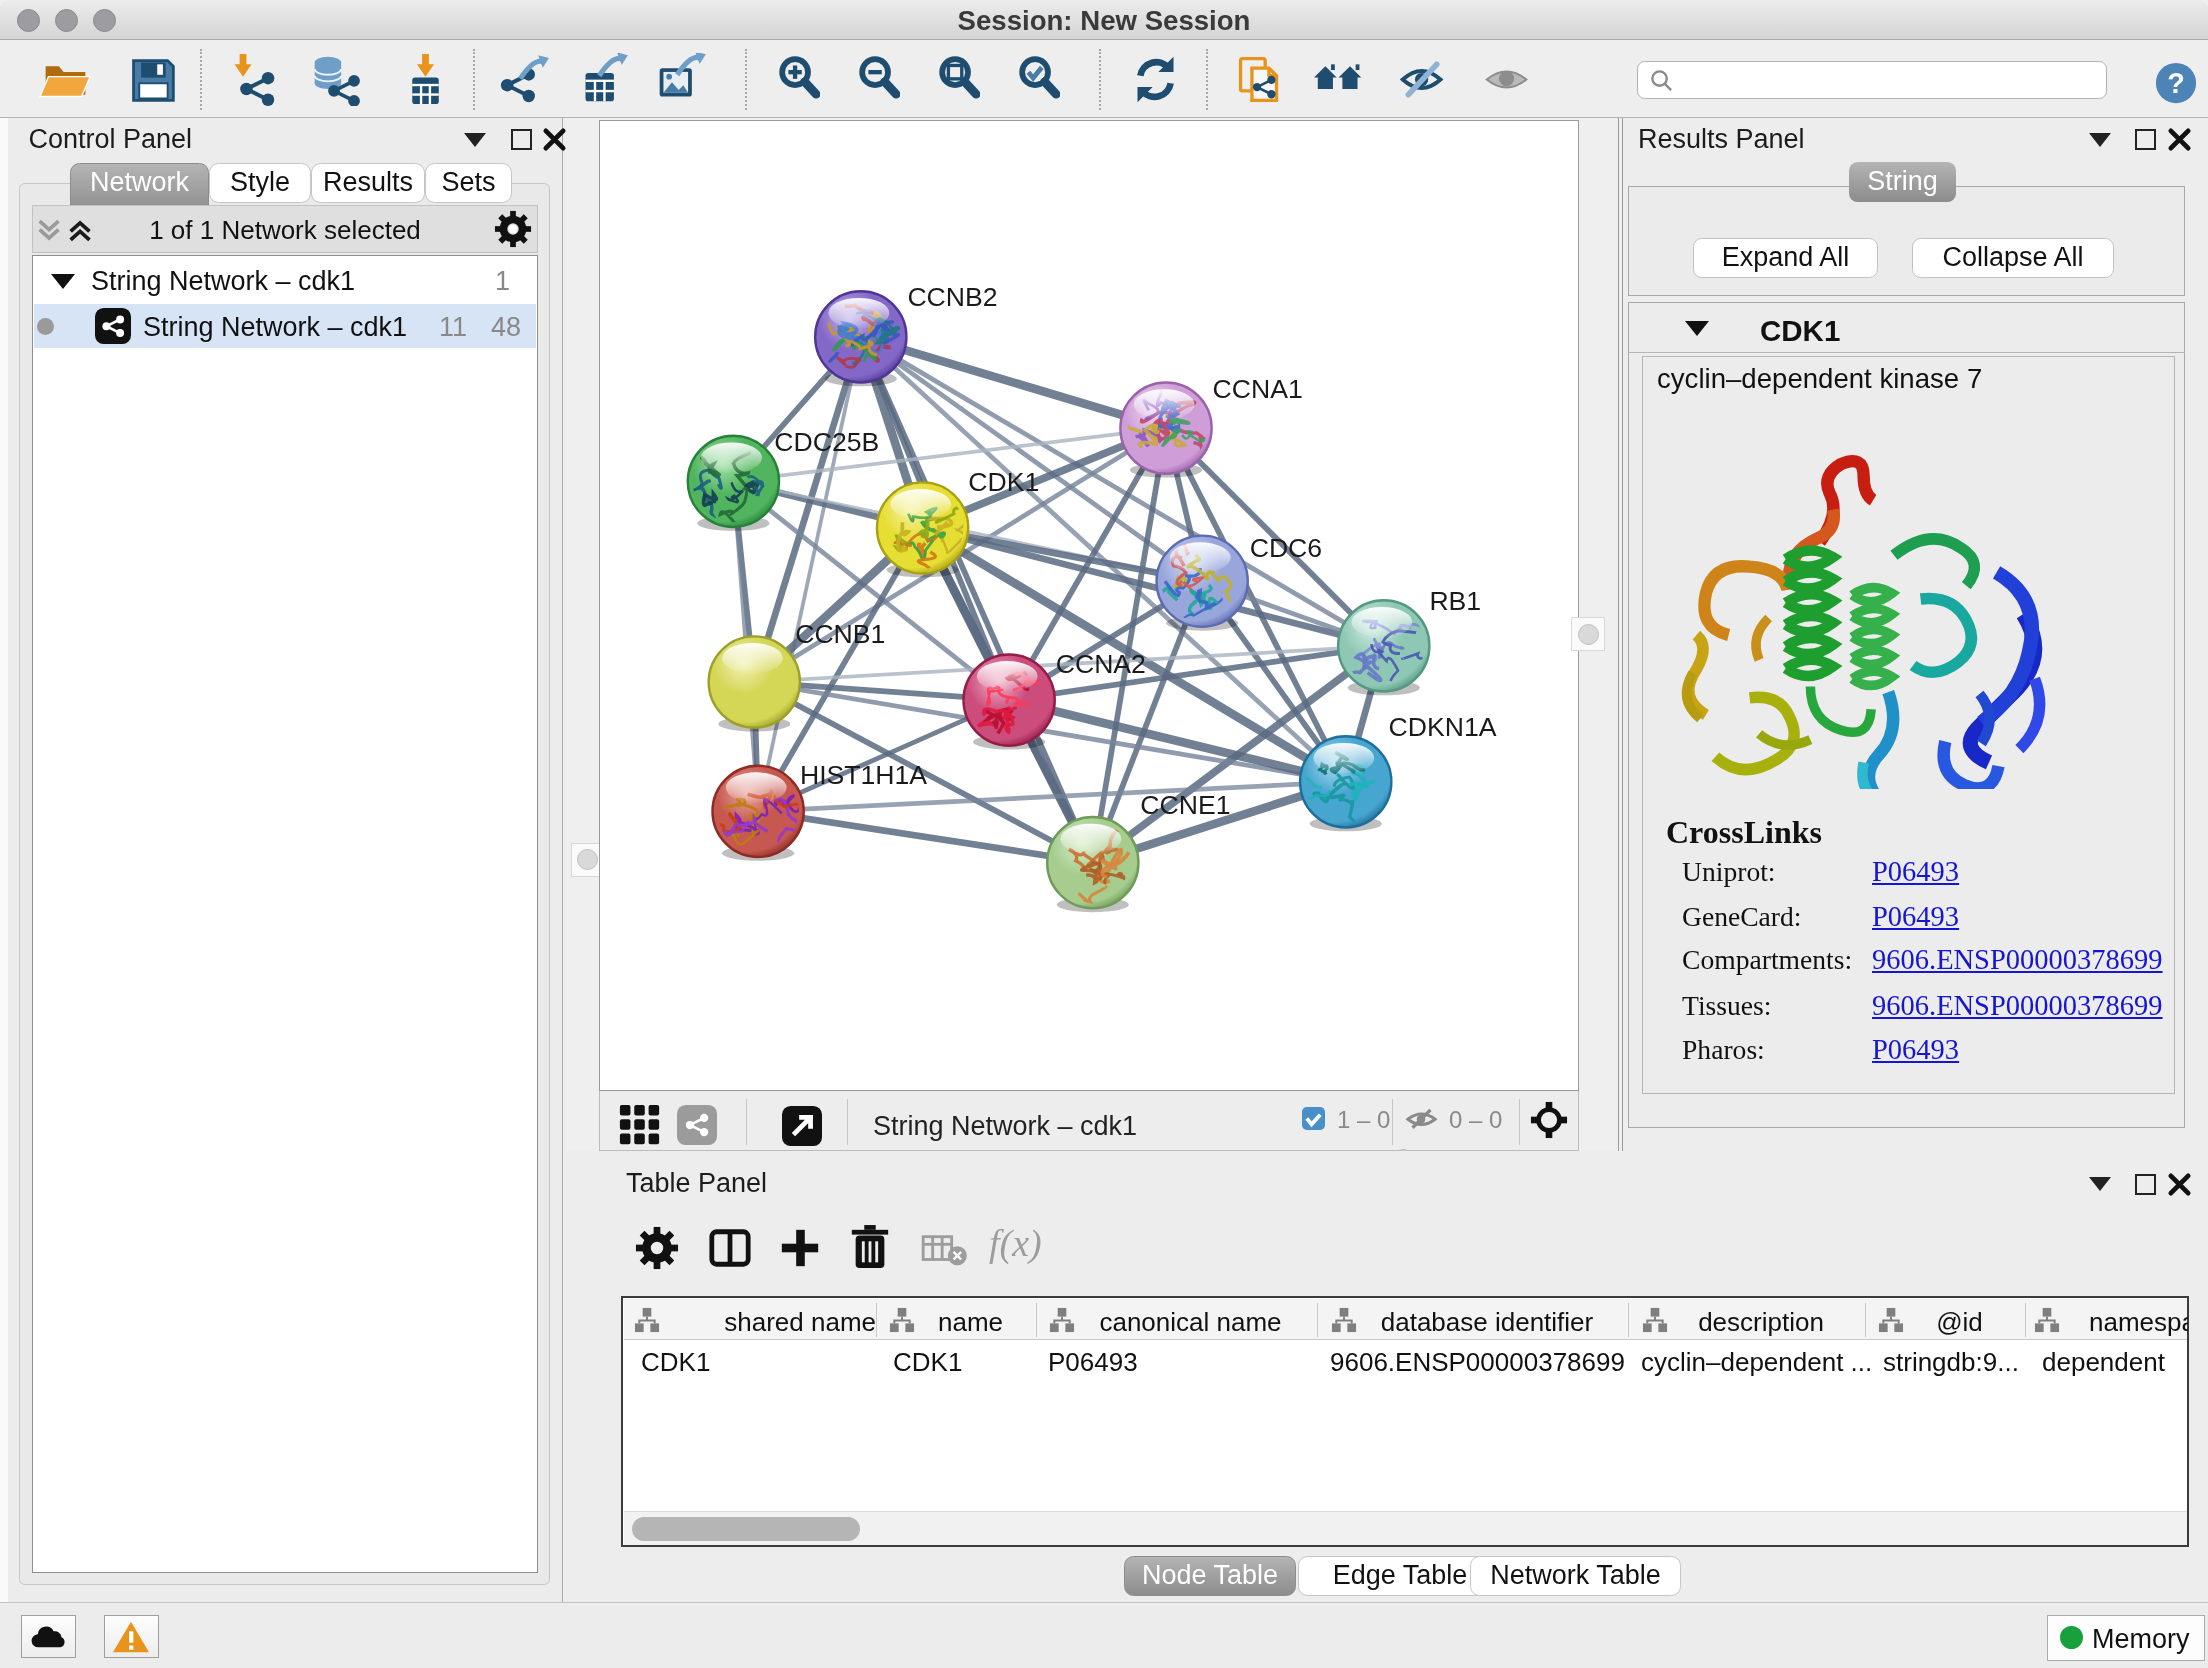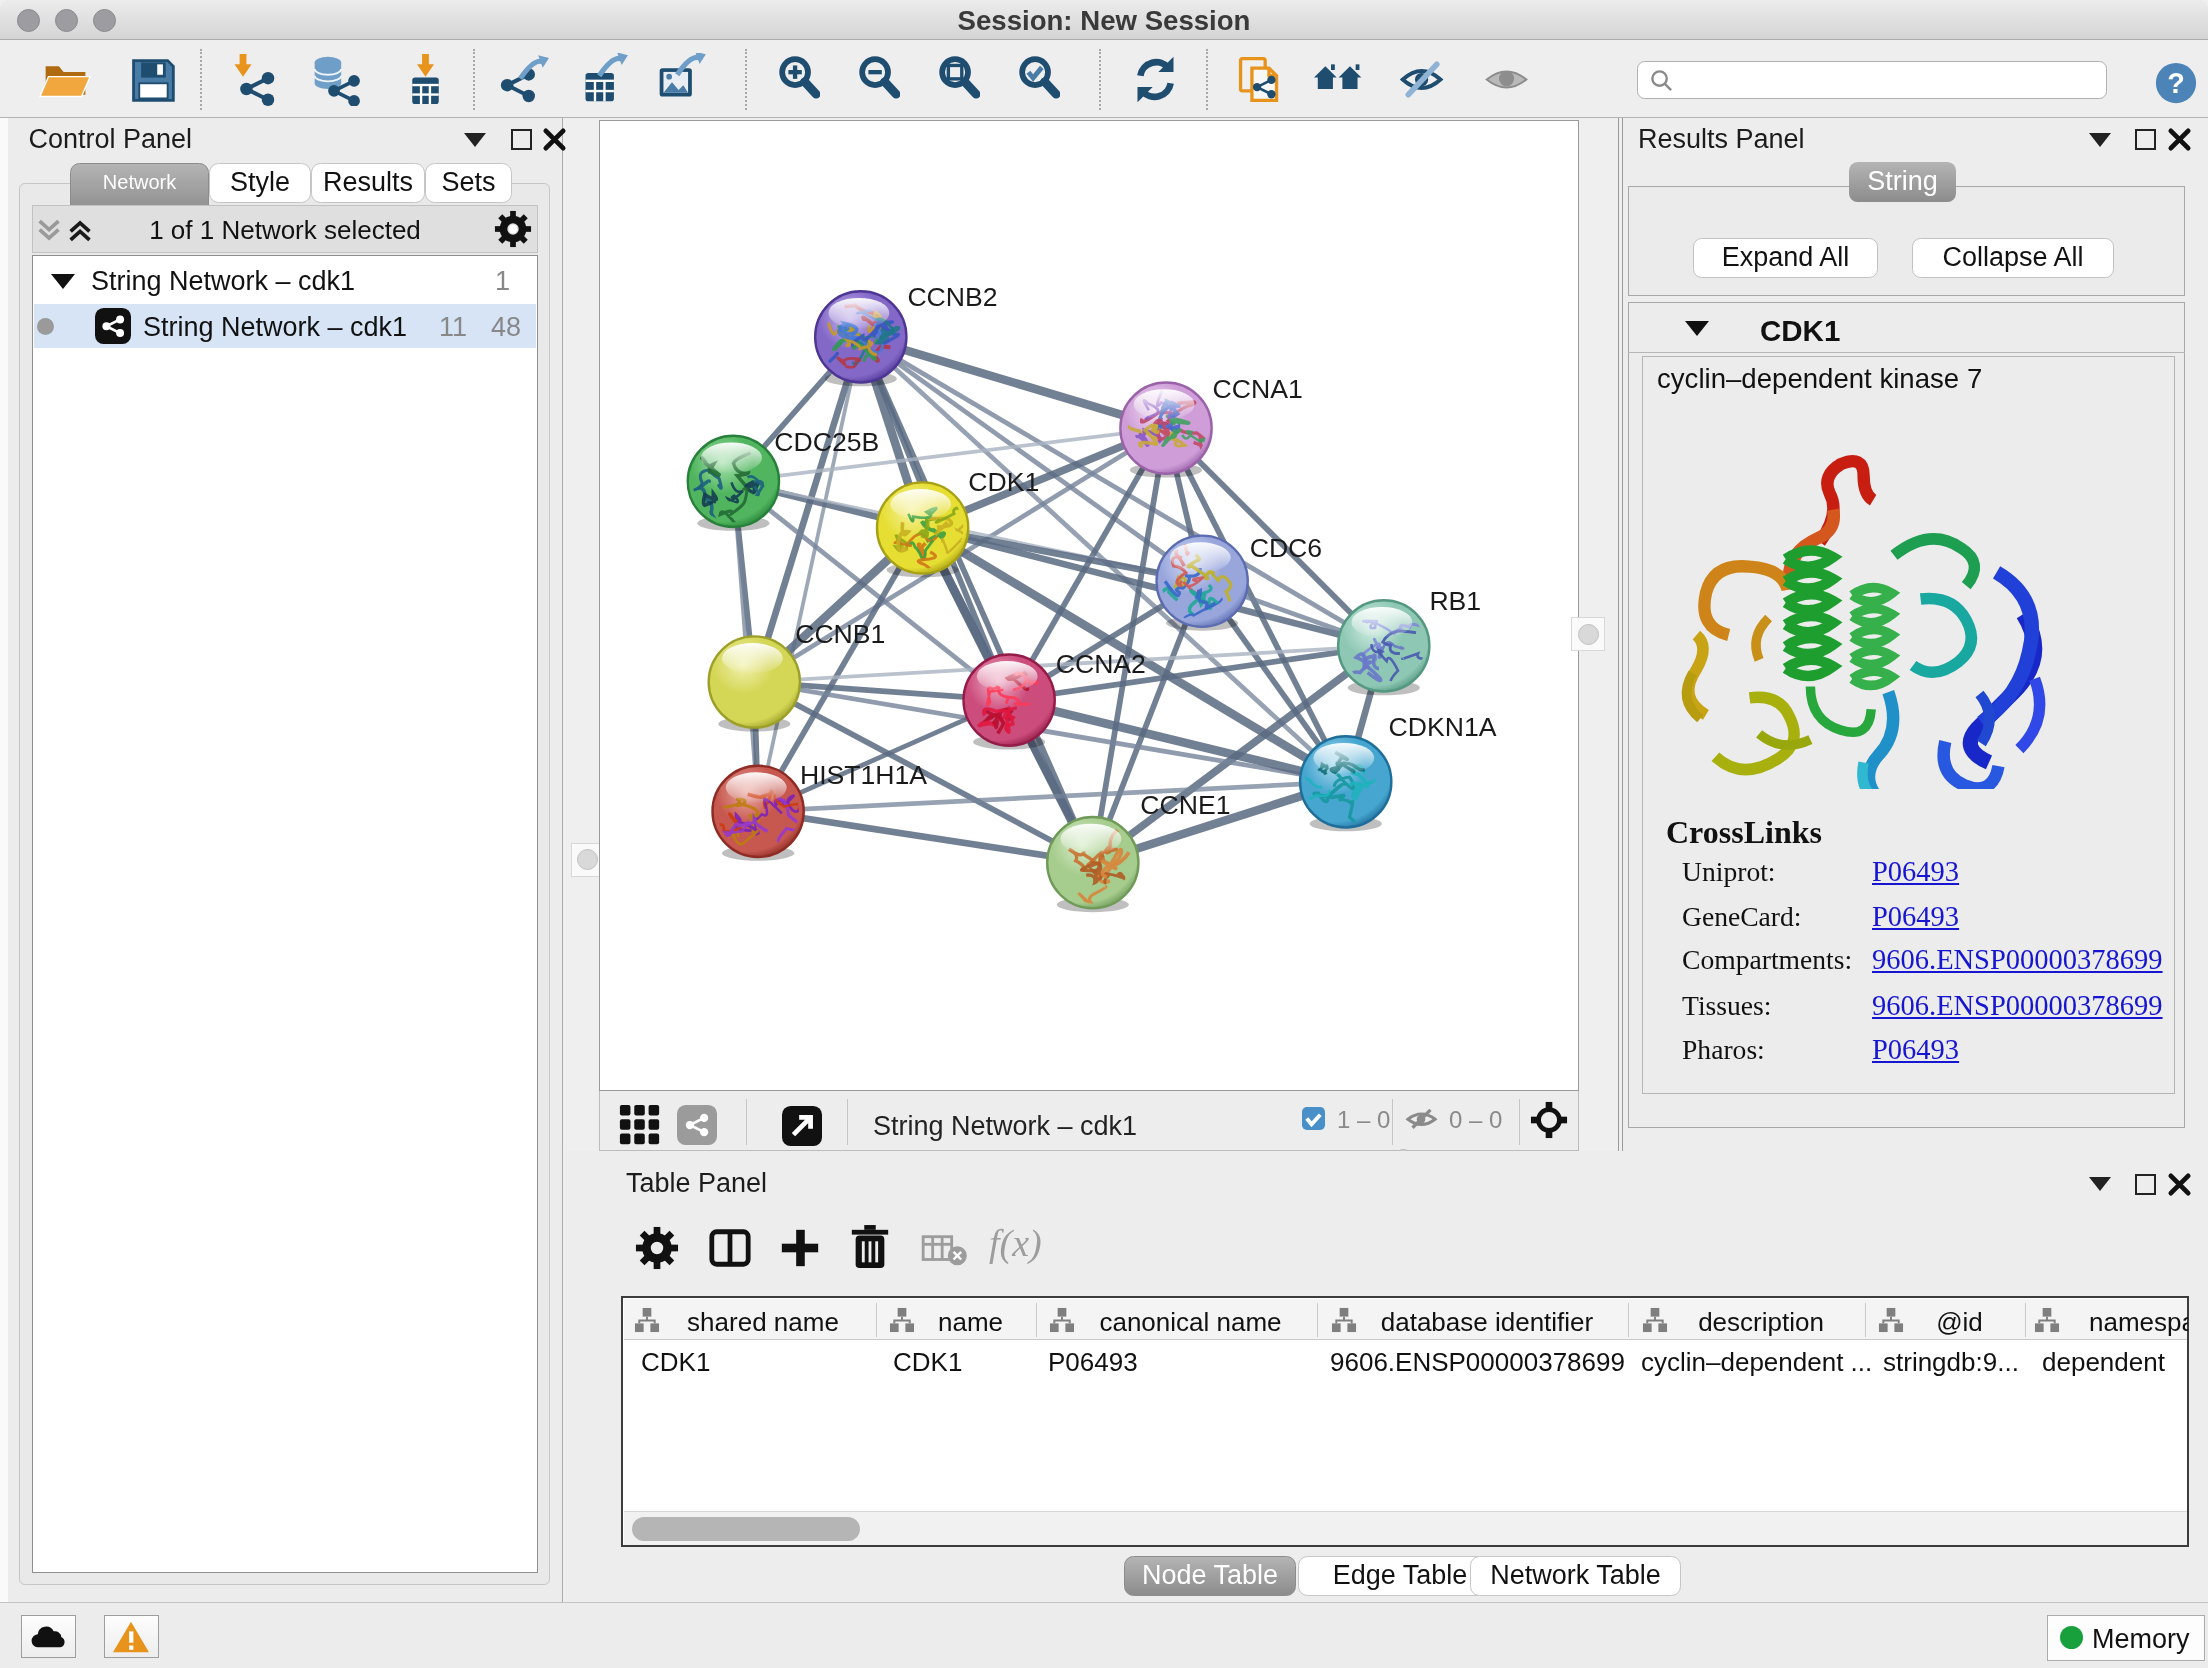--- a/index.html
+++ b/index.html
@@ -142,21 +142,21 @@
     </svg></div>
 <div class="abs" style="left:0;top:118px;width:7.6px;height:1484px;background:#fafafa"></div>
 <div class="abs" style="left:7.6px;top:118px;width:555px;height:1484px;background:#ececec;border-right:1.9px solid #ababab"></div>
 <div class="abs" style="left:28.5px;top:124px;font-size:27px;color:#1c1c1c">Control Panel</div>
 <div class="abs" style="left:464px;top:133px;width:0;height:0;border-left:11.4px solid transparent;border-right:11.4px solid transparent;border-top:14.3px solid #222"></div>
 <div class="abs" style="left:511px;top:129px;width:21px;height:21px;border:2.9px solid #222"></div>
 <div style="position:absolute;left:542px;top:127px;"><svg width="25" height="25" viewBox="0 0 26 26">
       <path d="M 4 4 L 22 22 M 22 4 L 4 22" stroke="#111" stroke-width="5" stroke-linecap="round"></path>
     </svg></div>
 <div class="abs" style="left:19px;top:183px;width:531px;height:1402px;border:1.9px solid #c6c6c6;border-radius:5.7px;background:#e9e9e9"></div>
-<div class="tab tabsel" style="left:70px;top:163px;width:139px;height:52px;line-height:36px;font-size:20px">Network</div>
+<div class="tab tabsel" style="left:70px;top:163px;width:139px;height:52px;line-height:36px;font-size:27px">Network</div>
 <div class="tab" style="left:209px;top:163px;width:102px;height:40px;line-height:36px;font-size:27px">Style</div>
 <div class="tab" style="left:311px;top:163px;width:114px;height:40px;line-height:36px;font-size:27px">Results</div>
 <div class="tab" style="left:425px;top:163px;width:87px;height:40px;line-height:36px;font-size:27px">Sets</div>
 <div class="abs" style="left:32px;top:205px;width:506px;height:48px;background:#dfdfdf;border:1.9px solid #c2c2c2"></div>
 <div style="position:absolute;left:34px;top:217px;"><svg width="32" height="27" viewBox="0 0 34 28">
       <path d="M 6 4 l 10 9 l 10 -9 M 6 13 l 10 9 l 10 -9" fill="none" stroke="#9a9a9a" stroke-width="4"></path>
     </svg></div>
 <div style="position:absolute;left:65px;top:217px;"><svg width="32" height="27" viewBox="0 0 34 28">
       <path d="M 6 24 l 10 -9 l 10 9 M 6 15 l 10 -9 l 10 9" fill="none" stroke="#1a1a1a" stroke-width="4"></path>
     </svg></div>
@@ -667,21 +667,21 @@
       <rect x="2" y="6" width="30" height="24" fill="none" stroke="#9d9d9d" stroke-width="3"></rect>
       <line x1="2" y1="14" x2="32" y2="14" stroke="#9d9d9d" stroke-width="3"></line>
       <line x1="12" y1="6" x2="12" y2="30" stroke="#9d9d9d" stroke-width="3"></line>
       <line x1="22" y1="6" x2="22" y2="30" stroke="#9d9d9d" stroke-width="3"></line>
       <circle cx="38" cy="26" r="10" fill="#9d9d9d"></circle>
       <path d="M 34 22 l 8 8 M 42 22 l -8 8" stroke="#fff" stroke-width="2.5"></path>
     </svg></div>
 <div class="abs" style="left:989px;top:1221px;font-family:'Liberation Serif',serif;font-style:italic;font-size:38px;color:#9d9d9d">f(x)</div>
 <div class="abs" style="left:621px;top:1296px;width:1568px;height:251px;background:#fff;border:2.9px solid #3c3c3c"></div>
 <div class="abs" style="left:624px;top:1299px;width:1563px;height:41px;background:#f4f4f4;border-bottom:1.9px solid #c9c9c9"></div>
-<div class="abs" style="left:650px;top:1307px;width:226px;text-align:center;font-size:26px;color:#111;white-space:nowrap">shared name</div>
+<div class="abs" style="left:650px;top:1307px;width:226px;text-align:right;font-size:26px;color:#111;white-space:nowrap">shared name</div>
 <div style="position:absolute;left:634px;top:1307px;"><svg width="26" height="26" viewBox="0 0 27 27">
       <rect x="9" y="1" width="9" height="9" fill="#7f7f7f"></rect>
       <rect x="1" y="17" width="9" height="9" fill="#7f7f7f"></rect>
       <rect x="17" y="17" width="9" height="9" fill="#7f7f7f"></rect>
       <path d="M 13.5 10 v 4 M 5.5 17 v -3 h 16 v 3" fill="none" stroke="#7f7f7f" stroke-width="2"></path>
     </svg></div>
 <div class="abs" style="left:876px;top:1303px;width:0;height:34px;border-left:1.9px solid #c9c9c9"></div>
 <div class="abs" style="left:905px;top:1307px;width:131px;text-align:center;font-size:26px;color:#111;white-space:nowrap">name</div>
 <div style="position:absolute;left:889px;top:1307px;"><svg width="26" height="26" viewBox="0 0 27 27">
       <rect x="9" y="1" width="9" height="9" fill="#7f7f7f"></rect>

